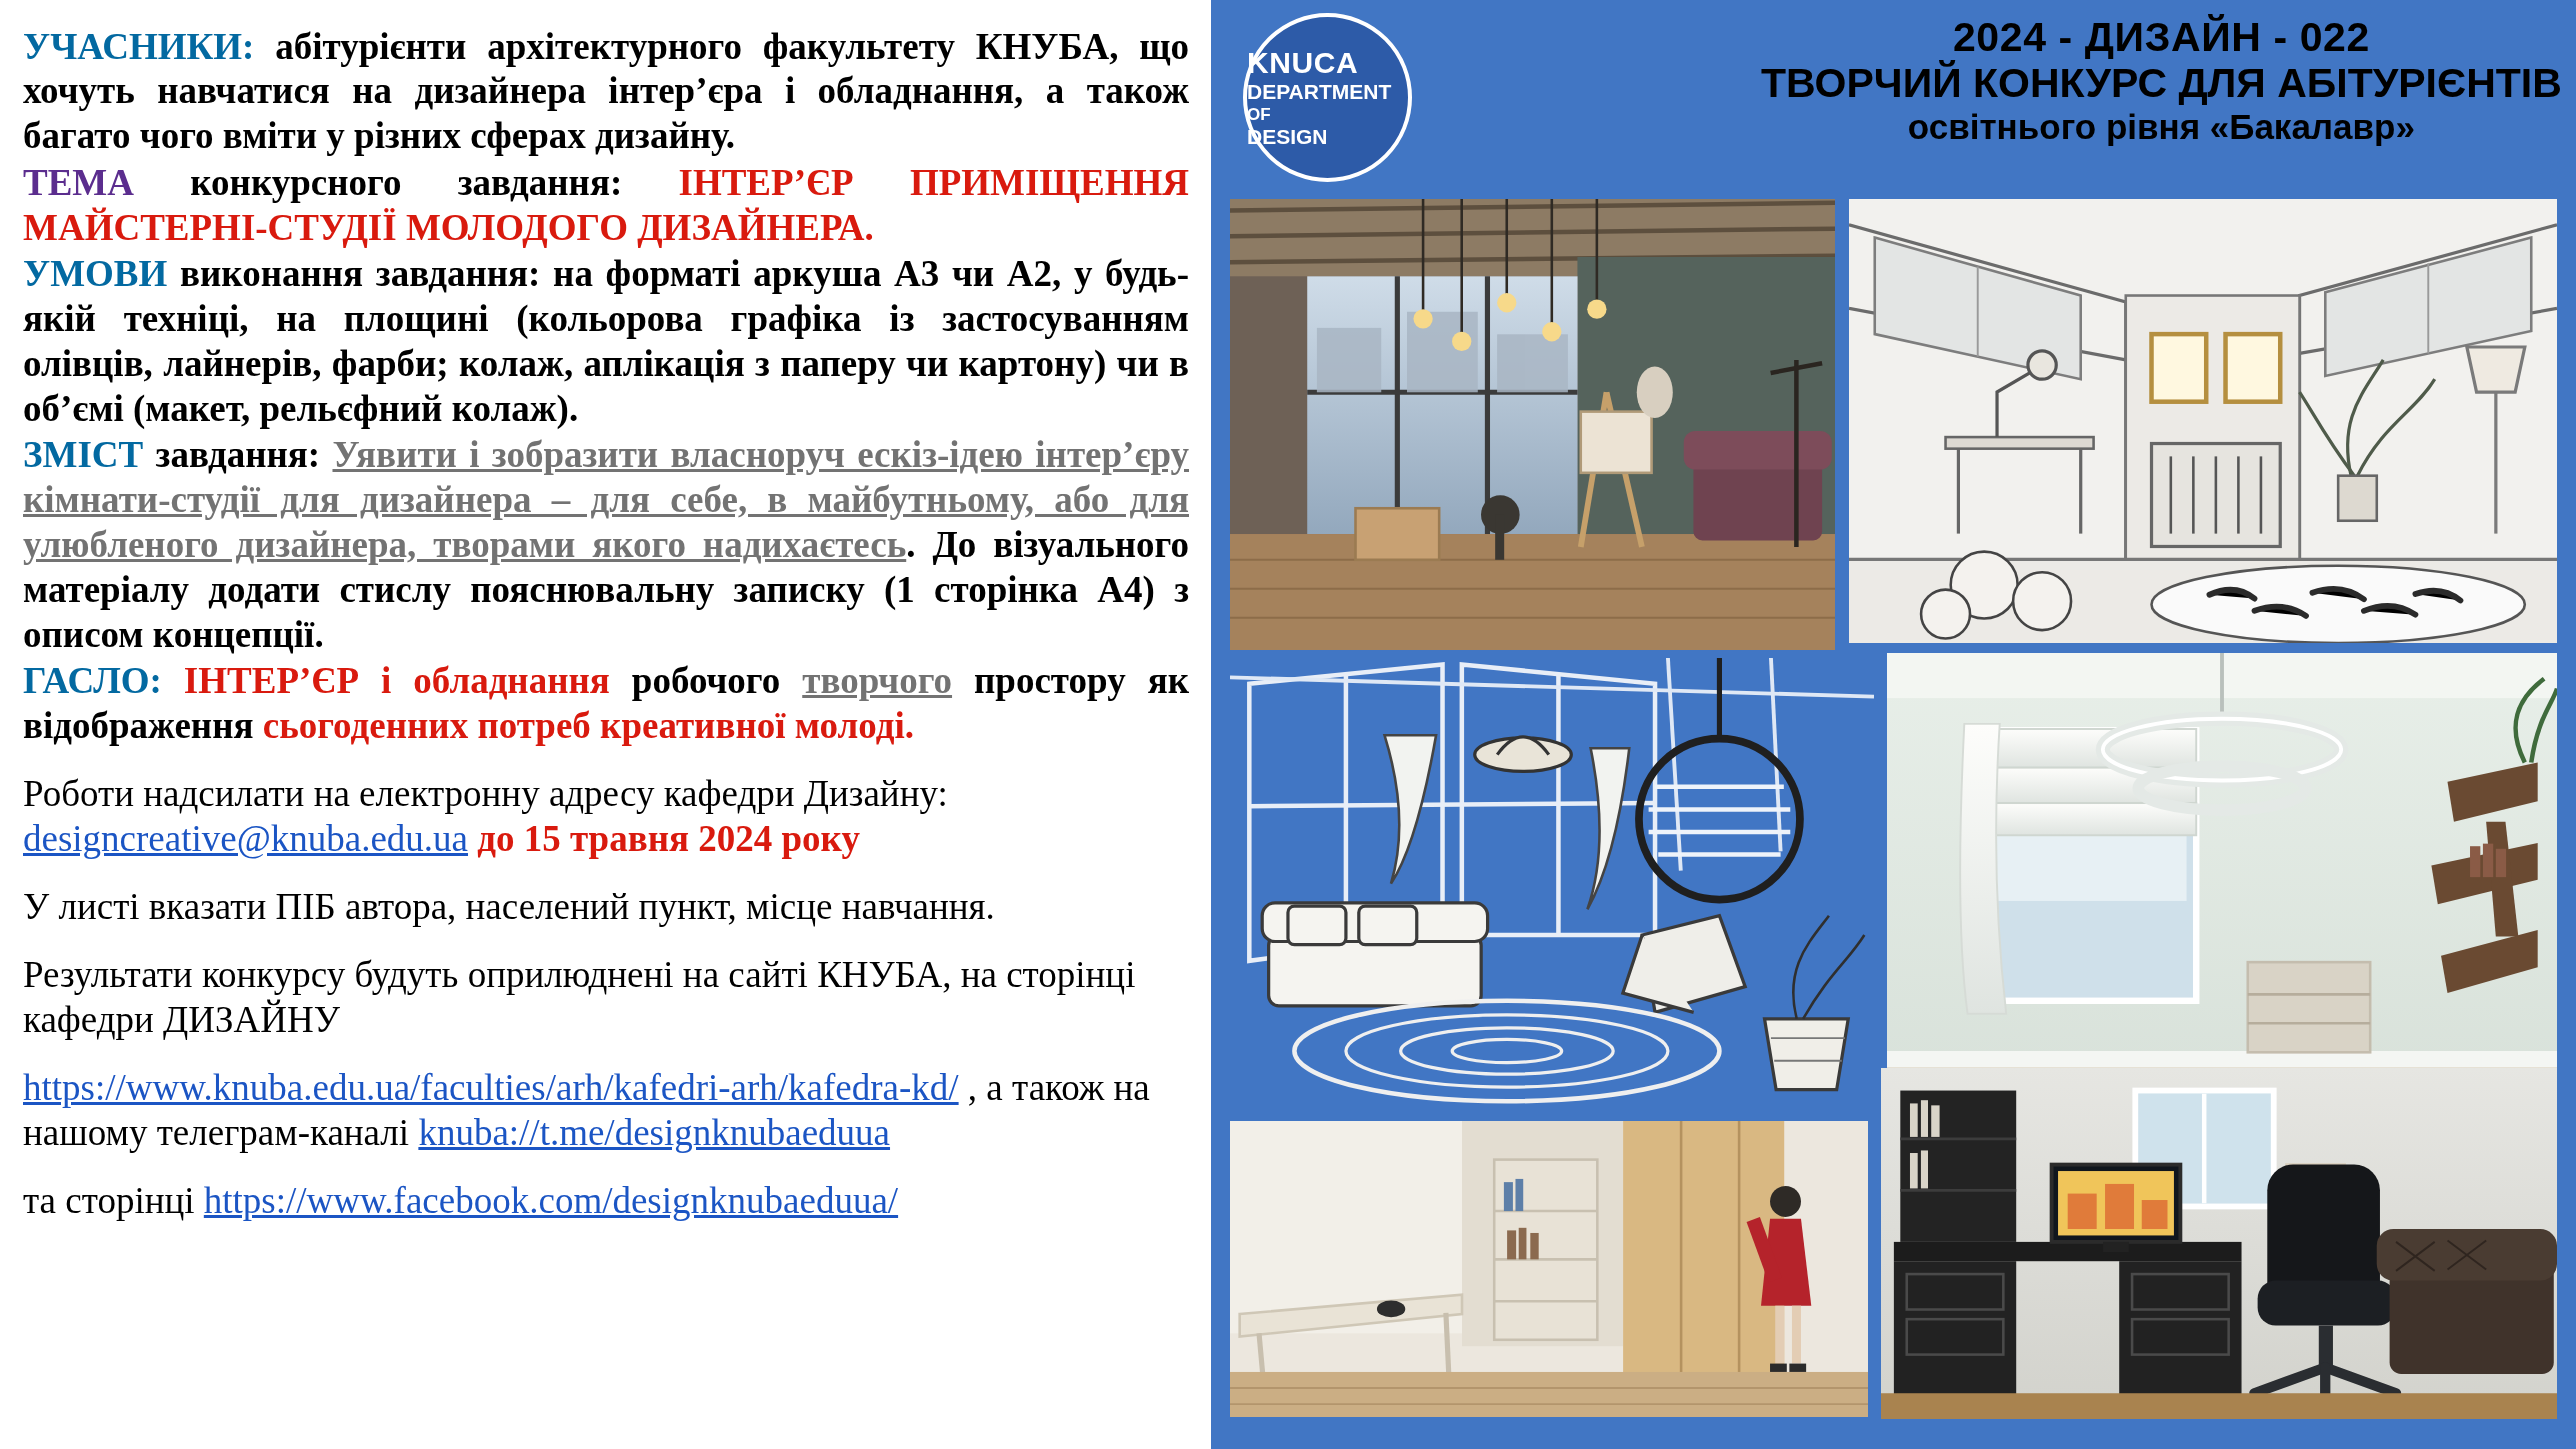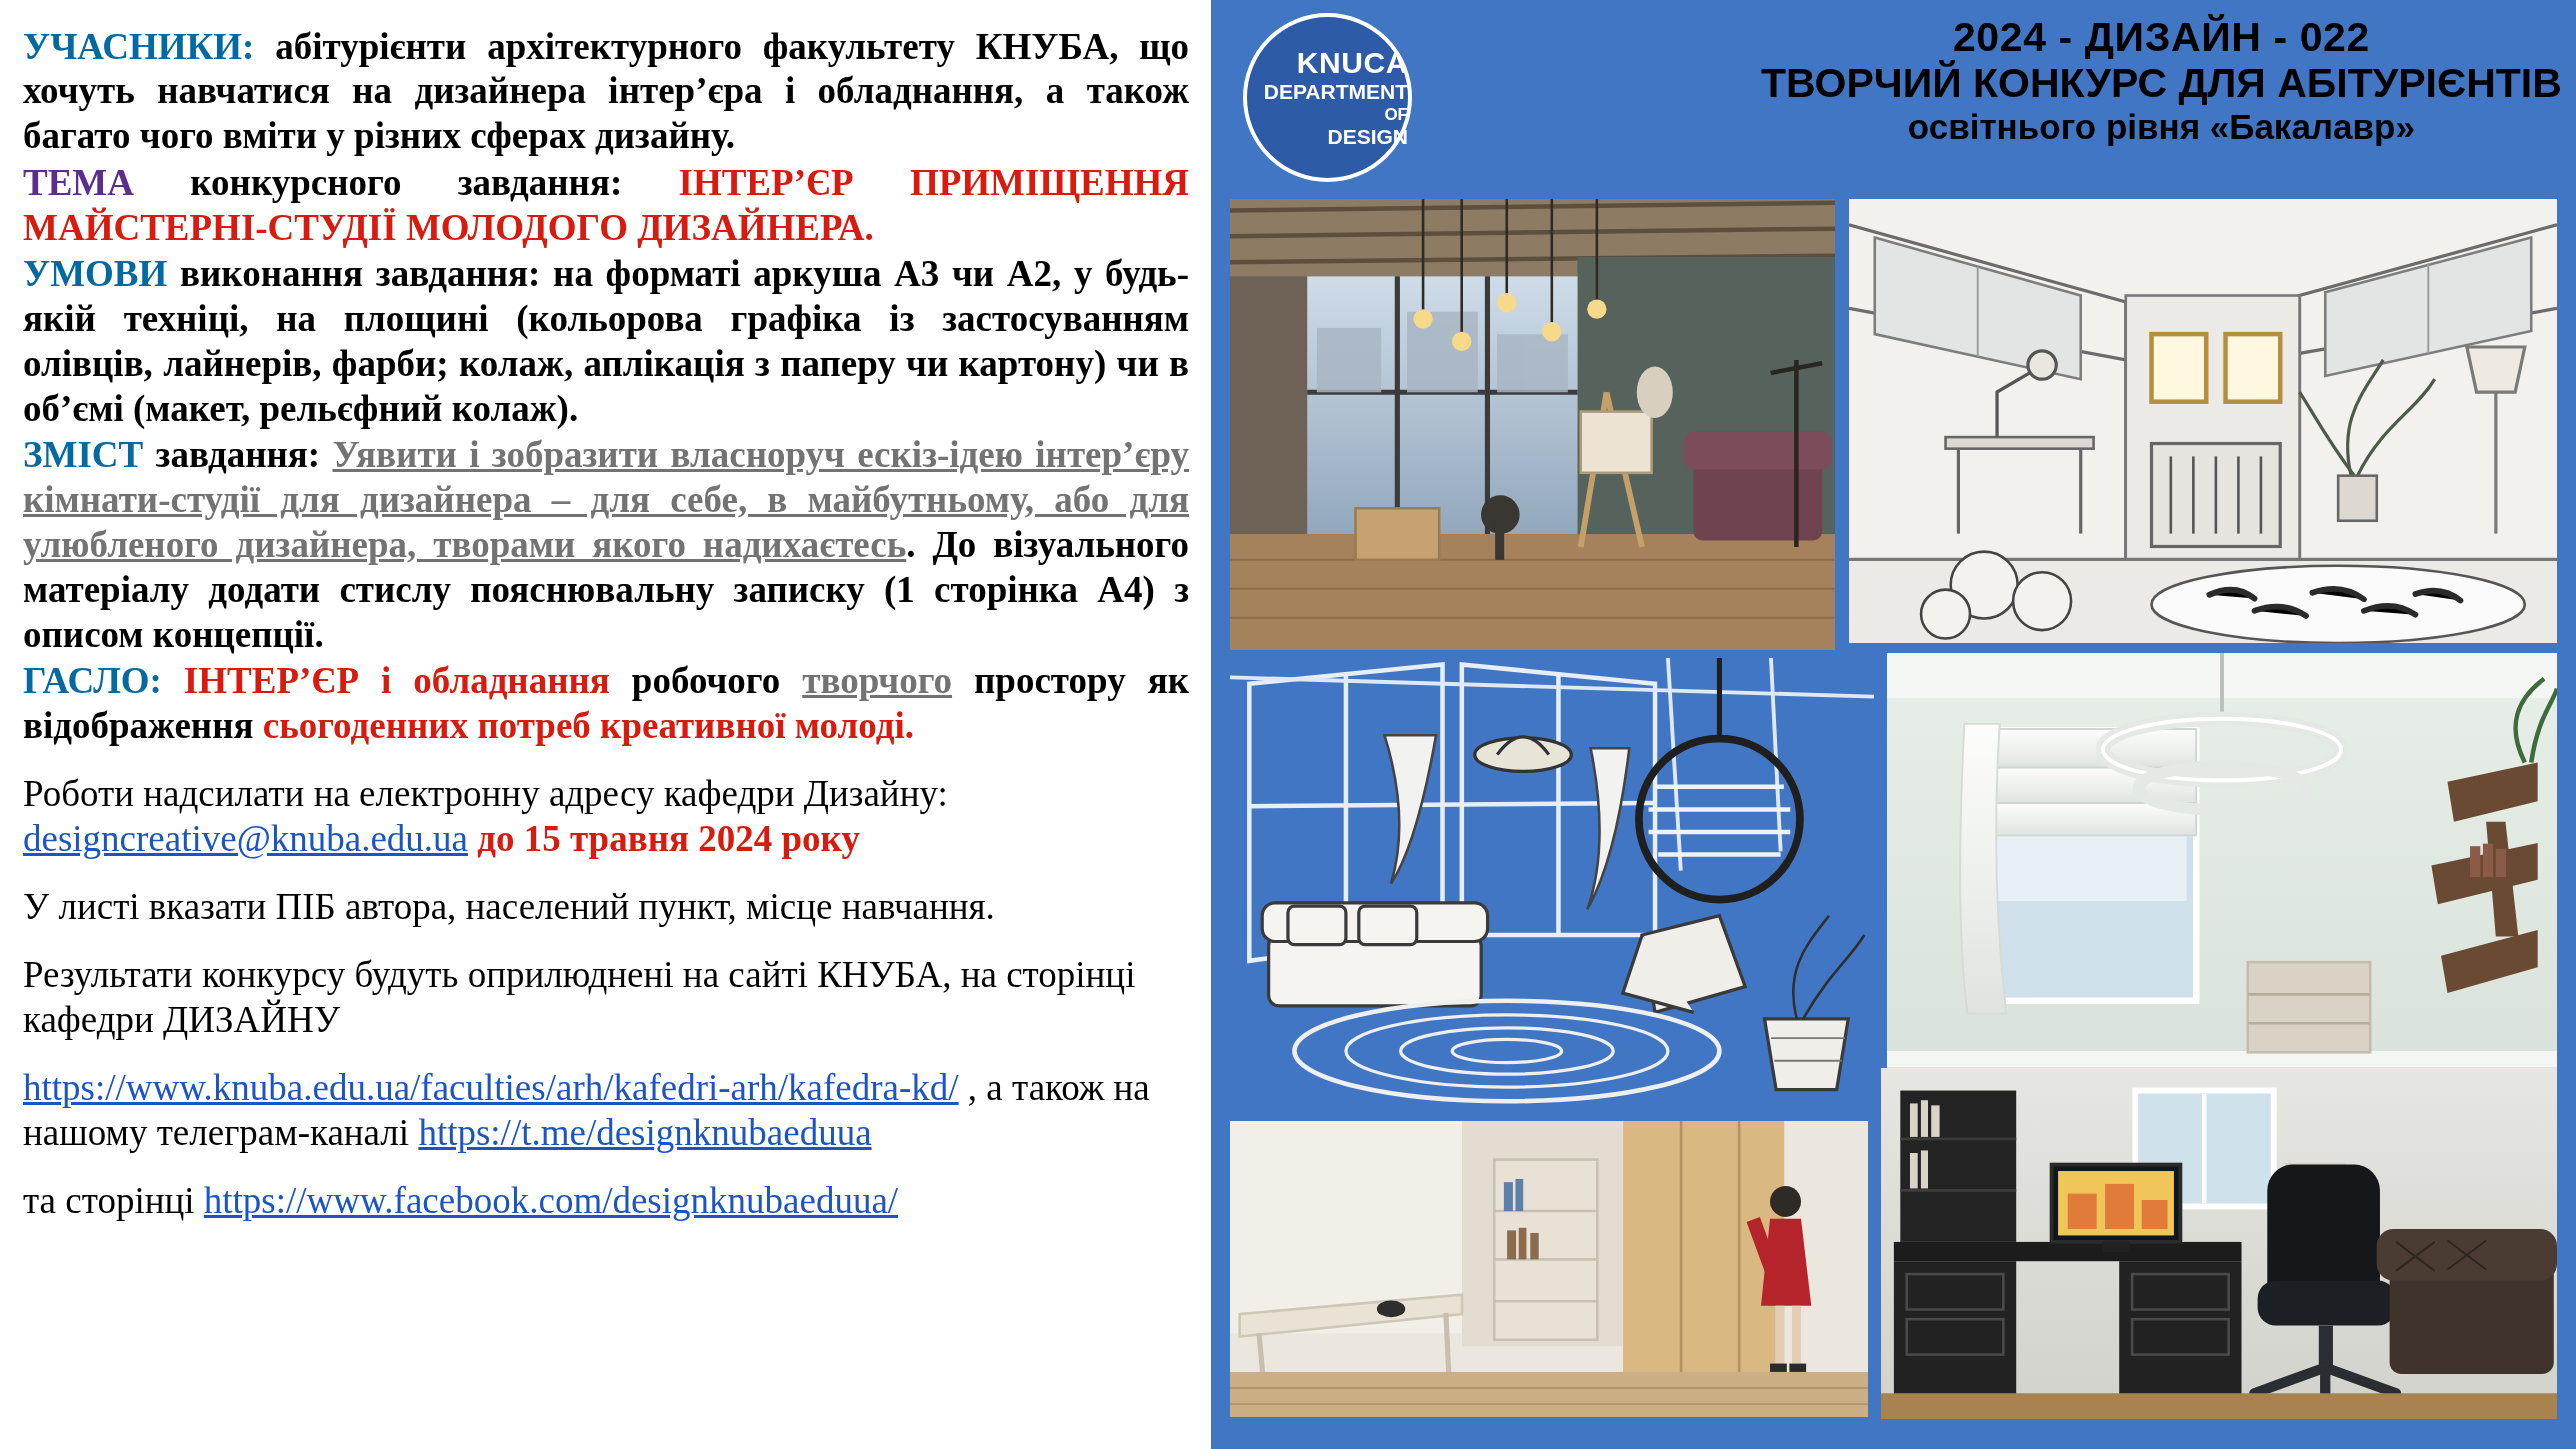--- a/index.html
+++ b/index.html
@@ -69,21 +69,21 @@
     left: 23px;
     top: 6.4px;
     width: 161px;
     height: 161px;
     border-radius: 50%;
     background: #2d5ba8;
     border: 4.5px solid #ffffff;
     color: #ffffff;
     display: flex;
     flex-direction: column;
-    align-items: flex-end;
+    align-items: flex-start;
     justify-content: center;
     font-family: "Liberation Sans", sans-serif;
     font-weight: bold;
     text-align: center;
     line-height: 1.18;
   }
   .logo .l1 { font-size: 30px; letter-spacing: 0.6px; }
   .logo .l2 { font-size: 21px; }
   .logo .l3 { font-size: 17px; }
   .logo .l4 { font-size: 21px; }
@@ -130,21 +130,21 @@
     <p class="para"><span class="lbl-black">ЗМІСТ</span><span> завдання: </span><span class="brown">Уявити і зобразити власноруч ескіз-ідею інтер’єру кімнати-студії для дизайнера – для себе, в майбутньому, або для улюбленого дизайнера, творами якого надихаєтесь</span><span>. До візуального матеріалу додати стислу пояснювальну записку (1 сторінка А4) з описом концепції.</span></p>
 
     <p class="para"><span class="lbl-black">ГАСЛО:</span><span class="red">  ІНТЕР’ЄР  і  обладнання</span><span> робочого </span><span class="brown">творчого</span><span> простору як  відображення </span><span class="red">сьогоденних потреб креативної молоді.</span></p>
 
     <p class="para reg nolast"><span>Роботи надсилати на електронну адресу кафедри Дизайну:</span><br><a class="link" href="#">designcreative@knuba.edu.ua</a><span class="red"> до 15 травня 2024 року</span></p>
 
     <p class="para reg nolast">У листі вказати ПІБ автора, населений пункт, місце навчання.</p>
 
     <p class="para reg nolast">Результати конкурсу будуть оприлюднені на сайті КНУБА, на сторінці кафедри ДИЗАЙНУ</p>
 
-    <p class="para reg nolast"><a class="link" href="#">https://www.knuba.edu.ua/faculties/arh/kafedri-arh/kafedra-kd/</a><span> , а також на нашому телеграм-каналі </span><a class="link" href="#">https://t.me/designknubaeduua</a></p>
+    <p class="para reg nolast"><a class="link" href="#">https://www.knuba.edu.ua/faculties/arh/kafedri-arh/kafedra-kd/</a><span> , а також на нашому телеграм-каналі </span><a class="link" href="#">knuba://t.me/designknubaeduua</a></p>
 
     <p class="para reg nolast"><span>та сторінці </span><a class="link" href="#">https://www.facebook.com/designknubaeduua/</a></p>
 
   </div>
 
   <div class="right-col">
 
     <div class="header-band">
 
       <div class="logo">

